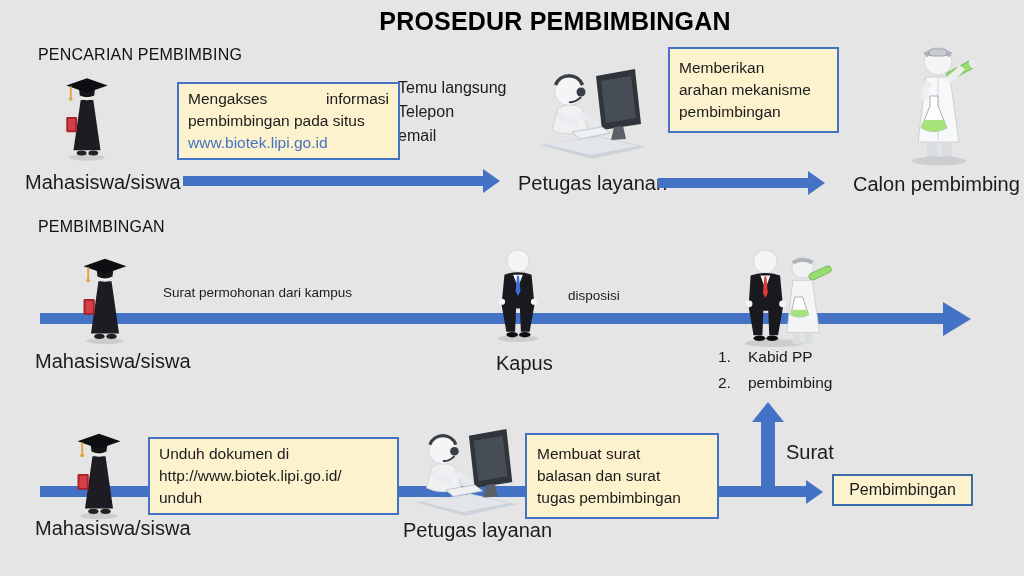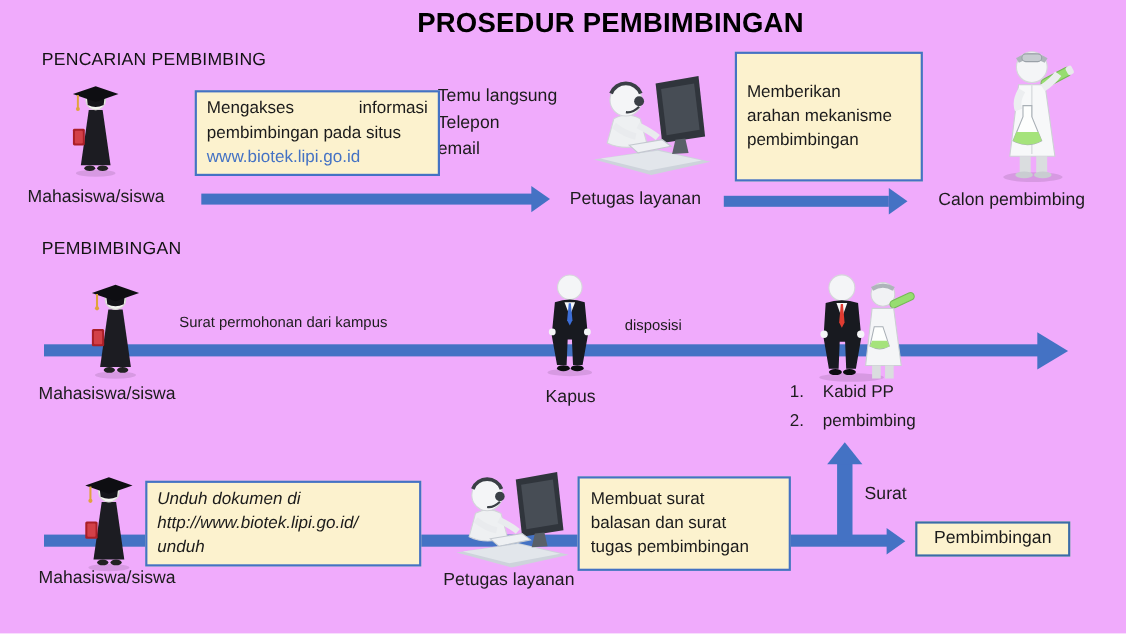--- a/index.html
+++ b/index.html
@@ -1,26 +1,26 @@
 <!DOCTYPE html>
 <html><head>
 <meta charset="utf-8">
 <style>
   html,body{margin:0;padding:0;background:#fff;}
   .canvas{
-    position:relative;width:1024px;height:576px;background:#f0abfc;
+    position:relative;width:1024px;height:576px;background:#e5e5e5;
     font-family:"Liberation Sans",sans-serif;overflow:hidden;color:#1a1a1a;
   }
   .abs{position:absolute;}
   .title{
     left:0;right:0;top:7px;text-align:center;text-indent:86px;
     font-size:25px;font-weight:700;color:#000;letter-spacing:.2px;
   }
   .heading{font-size:16px;font-weight:400;color:#111;white-space:nowrap;letter-spacing:.2px;}
-  .lbl{font-size:16px;color:#1c1c1c;white-space:nowrap;text-align:right;}
+  .lbl{font-size:20px;color:#1c1c1c;white-space:nowrap;text-align:right;}
   .small-lbl{font-size:13.5px;color:#1c1c1c;white-space:nowrap;}
   .note-box{
     background:#FCF2CE;border:2px solid #4472C4;box-sizing:border-box;
     font-size:15.5px;line-height:22px;color:#1b1b1b;padding:4px 9px;z-index:4;
   }
   .note-box .line{display:block;white-space:nowrap;}
   .just{display:block;text-align:justify;}
   .url{color:#4472C4;}
   .shaft-h{background:#4472C4;z-index:1;}
   .shaft-v{background:#4472C4;z-index:2;}
@@ -149,21 +149,21 @@
   <div class="abs contact" style="left:398px;top:76px;">
     <span>Temu langsung</span>
     <span>Telepon</span>
     <span>email</span>
   </div>
 
   <svg class="abs figure" style="left:538px;top:66px;" width="110" height="95">
       <use href="#sym-officer"></use>
     </svg>
 
-  <div class="abs note-box" style="left:668px;top:47px;width:171px;padding:24px 9px;">
+  <div class="abs note-box" style="left:668px;top:47px;width:171px;padding:8px 9px;">
     <span class="line">Memberikan</span>
     <span class="line">arahan mekanisme</span>
     <span class="line">pembimbingan</span>
   </div>
 
   <svg class="abs figure" style="left:893px;top:40px;" width="92" height="128">
       <use href="#sym-scientist"></use>
     </svg>
 
   <div class="abs lbl" style="left:25px;top:171px;">Mahasiswa/siswa</div>
@@ -210,21 +210,21 @@
   <div class="abs shaft-h" style="left:40px;top:486px;width:768px;height:11px;"></div>
   <div class="abs head-r" style="left:806px;top:480px;"></div>
 
   <div class="abs shaft-v" style="left:761px;top:420px;width:14px;height:72px;"></div>
   <div class="abs head-up" style="left:752px;top:402px;"></div>
 
   <svg class="abs figure" style="left:71px;top:426px;" width="56" height="96">
       <use href="#sym-grad"></use>
     </svg>
 
-  <div class="abs note-box" style="left:132px;top:437px;width:251px;font-style:italic;">
+  <div class="abs note-box" style="left:148px;top:437px;width:251px;">
     <span class="line">Unduh dokumen di</span>
     <span class="line">http://www.biotek.lipi.go.id/</span>
     <span class="line">unduh</span>
   </div>
 
   <svg class="abs figure" style="left:413px;top:426px;" width="106" height="92">
       <use href="#sym-officer"></use>
     </svg>
 
   <div class="abs note-box" style="left:525px;top:433px;width:194px;padding:8px 10px;">

